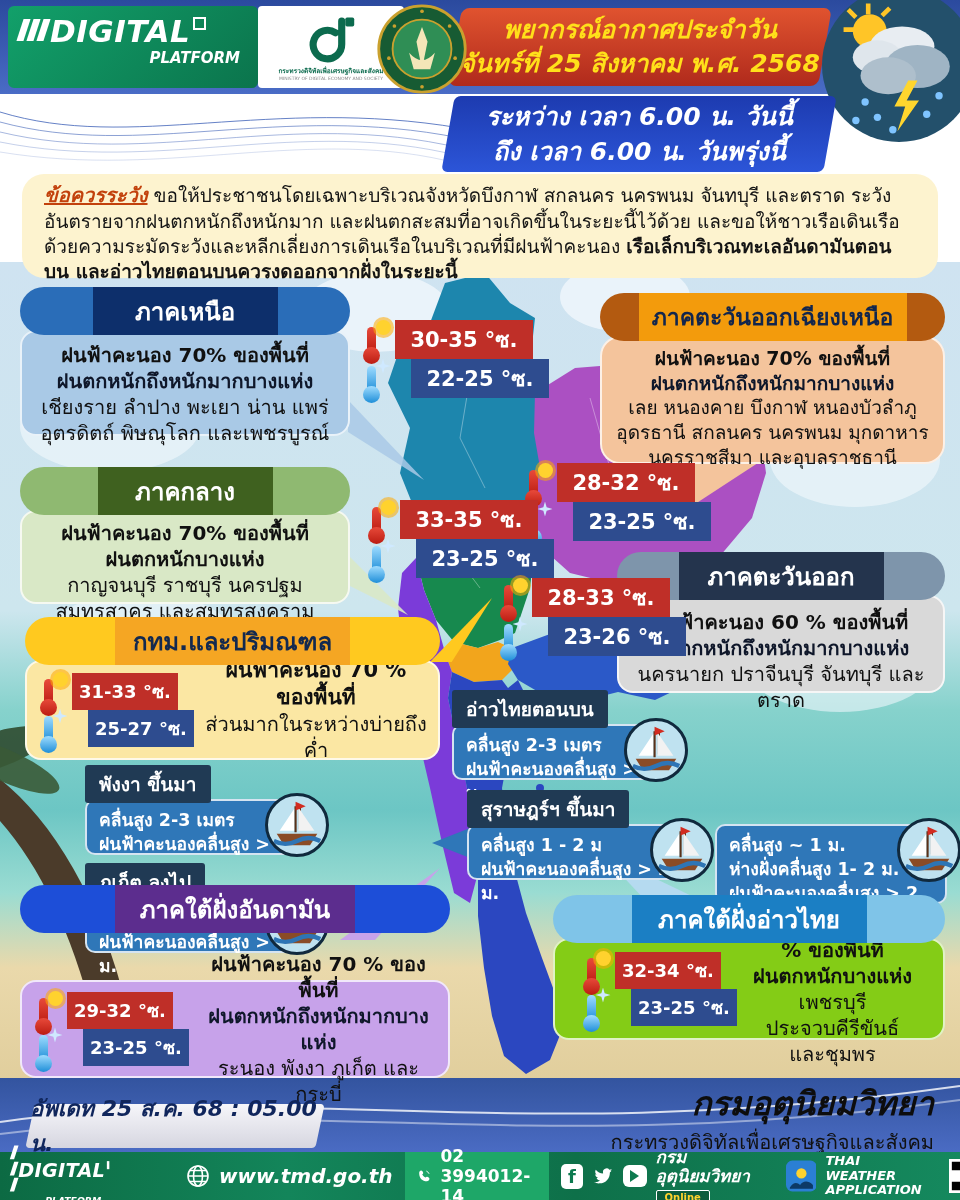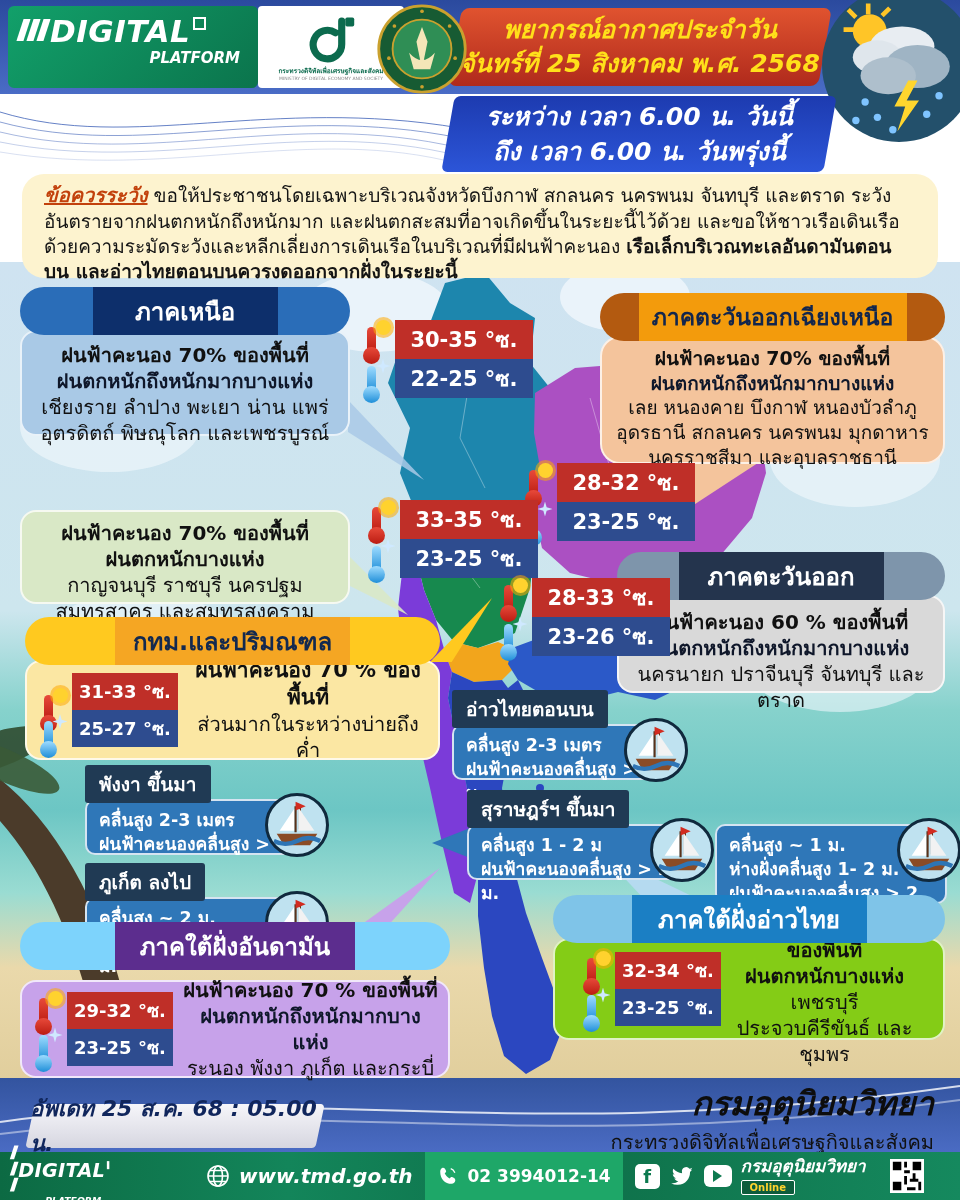--- a/index.html
+++ b/index.html
@@ -61,21 +61,21 @@
   .l{font-size:20px;line-height:1.3;color:#101010;}
   .b{font-weight:800;}
   .red{color:#0f172a;}
 
   
   .tg{position:absolute;display:flex;gap:5px;z-index:5;}
   .tcol{display:flex;flex-direction:column;justify-content:space-around;align-items:center;width:30px;}
   .tbox{display:flex;flex-direction:column;}
   .t-high,.t-low{width:138px;height:39px;display:flex;align-items:center;justify-content:center;
     color:#fff;font-weight:800;font-size:21px;}
-  .t-high{background:#bf2f28;} .t-low{background:#2e4c8f;}
+  .t-high{background:#bf2f28;} .t-low{background:#2e4c8f;margin-left:16px;}
   .tg.sm .t-high,.tg.sm .t-low{width:106px;height:37px;font-size:18px;}
   .ticon{position:relative;width:9px;height:26px;border-radius:5px;margin-right:8px;}
   .ticon.hot{background:linear-gradient(#e84a3a,#bb1c12);}
   .ticon.cold{background:linear-gradient(#9fdcff,#1e8ed8);}
   .ticon::before{content:"";position:absolute;left:-4px;bottom:-11px;width:17px;height:17px;border-radius:50%;background:inherit;}
   .ticon::after{content:"";position:absolute;top:-7px;right:-15px;width:15px;height:15px;border-radius:50%;}
   .ticon.hot::after{background:#ffd22e;box-shadow:0 0 0 3px rgba(255,170,0,.55);}
   .ticon.cold::after{background:#cfe9ff;border-radius:0;
     clip-path:polygon(50% 0,61% 39%,100% 50%,61% 61%,50% 100%,39% 61%,0 50%,39% 39%);}
 
@@ -282,20 +282,23 @@
     <div class="tcol">
       <span class="ticon hot"></span>
       <span class="ticon cold"></span>
     </div>
     <div class="tbox">
       <div class="t-high">28-32 °ซ.</div>
       <div class="t-low">23-25 °ซ.</div>
     </div>
   </div>
 
+  <div class="bar" style="left:20px;top:467px;width:330px;background:#8fb971;">
+    <div class="bar-ctr" style="width:175px;background:#3f611f;">ภาคกลาง</div>
+  </div>
   <div class="card-body" style="left:20px;top:510px;width:330px;height:94px;background:#d9e8c6;padding-top:8px;">
     <div class="l b">ฝนฟ้าคะนอง 70% ของพื้นที่</div>
     <div class="l b">ฝนตกหนักบางแห่ง</div>
     <div class="l">กาญจนบุรี ราชบุรี นครปฐม</div>
     <div class="l">สมุทรสาคร และสมุทรสงคราม</div>
   </div>
   <div class="tg" style="left:365px;top:500px;">
     <div class="tcol">
       <span class="ticon hot"></span>
       <span class="ticon cold"></span>
@@ -322,21 +325,21 @@
     <div class="tbox">
       <div class="t-high">28-33 °ซ.</div>
       <div class="t-low">23-26 °ซ.</div>
     </div>
   </div>
 
   <div class="bar" style="left:25px;top:617px;width:415px;background:#ffc91f;">
     <div class="bar-ctr" style="width:235px;background:#f5a623;color:#13294f;">กทม.และปริมณฑล</div>
   </div>
   <div class="card-body" style="left:25px;top:660px;width:415px;height:100px;background:#fbe7a3;display:flex;align-items:center;padding:6px 10px;gap:10px;">
-    <div class="tg sm" style="position:relative;align-items:flex-end;">
+    <div class="tg sm" style="position:relative;">
       <div class="tcol">
         <span class="ticon hot"></span>
         <span class="ticon cold"></span>
       </div>
       <div class="tbox">
         <div class="t-high">31-33 °ซ.</div>
         <div class="t-low">25-27 °ซ.</div>
       </div>
     </div>
     <div style="flex:1;text-align:center;">
@@ -429,21 +432,21 @@
         <div class="t-low">23-25 °ซ.</div>
       </div>
     </div>
     <div style="flex:1;text-align:center;">
       <div class="l b">ฝนฟ้าคะนอง 60 % ของพื้นที่</div>
       <div class="l b">ฝนตกหนักบางแห่ง</div>
       <div class="l">เพชรบุรี ประจวบคีรีขันธ์ และชุมพร</div>
     </div>
   </div>
 
-  <div class="bar" style="left:20px;top:922px;width:430px;background:#7dd3fc;">
+  <div class="bar" style="left:20px;top:885px;width:430px;background:#1d4ed8;">
     <div class="bar-ctr" style="width:240px;background:#5c2d8e;">ภาคใต้ฝั่งอันดามัน</div>
   </div>
   <div class="card-body" style="left:20px;top:980px;width:430px;height:98px;background:#c7a2ea;display:flex;align-items:center;padding:6px 10px;gap:10px;">
     <div class="tg sm" style="position:relative;">
       <div class="tcol">
         <span class="ticon hot"></span>
         <span class="ticon cold"></span>
       </div>
       <div class="tbox">
         <div class="t-high">29-32 °ซ.</div>
@@ -503,20 +506,31 @@
       <span class="yt">
           <i></i>
         </span>
       <span>
         <span class="socname">กรมอุตุนิยมวิทยา</span><br>
         <span class="socbadge">Online</span>
       </span>
     </div>
     <div class="fseg">
       <svg width="34" height="34" viewBox="0 0 24 24">
+          <rect width="24" height="24" rx="5" fill="#2b7fd4"></rect>
+          <circle cx="12" cy="10" r="4" fill="#ffd22e"></circle>
+          <path d="M3 21c3-5 6-4 8-2 2-3 6-4 10 0v3H3z" fill="#0d3a66"></path>
+        </svg>
+      <span class="applbl">
+        <span>THAI WEATHER</span><br>
+        <span>APPLICATION</span>
+      </span>
+    </div>
+    <div class="fseg">
+      <svg width="34" height="34" viewBox="0 0 24 24">
           <rect width="24" height="24" fill="#fff"></rect>
           <path fill="#000" d="M2 2h6v6H2zM16 2h6v6h-6zM2 16h6v6H2zM4 4h2v2H4zM18 4h2v2h-2zM4 18h2v2H4zM10 2h2v4h-2zM10 8h4v2h-4zM16 10h2v4h2v2h-6v-2h2zM10 12h2v6h-2zM12 20h6v2h-6zM20 16h2v6h-2z"></path>
         </svg>
 
     </div>
   </div>
 
 </div>
 
 </body></html>

